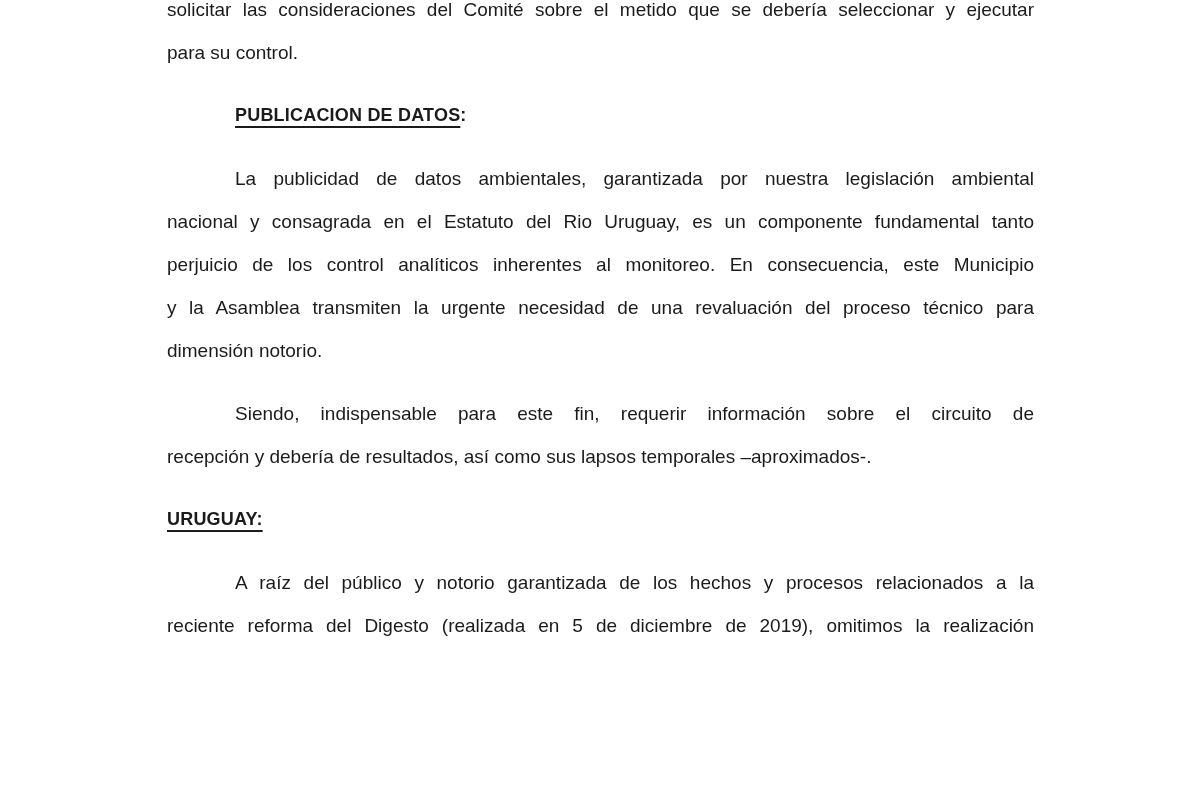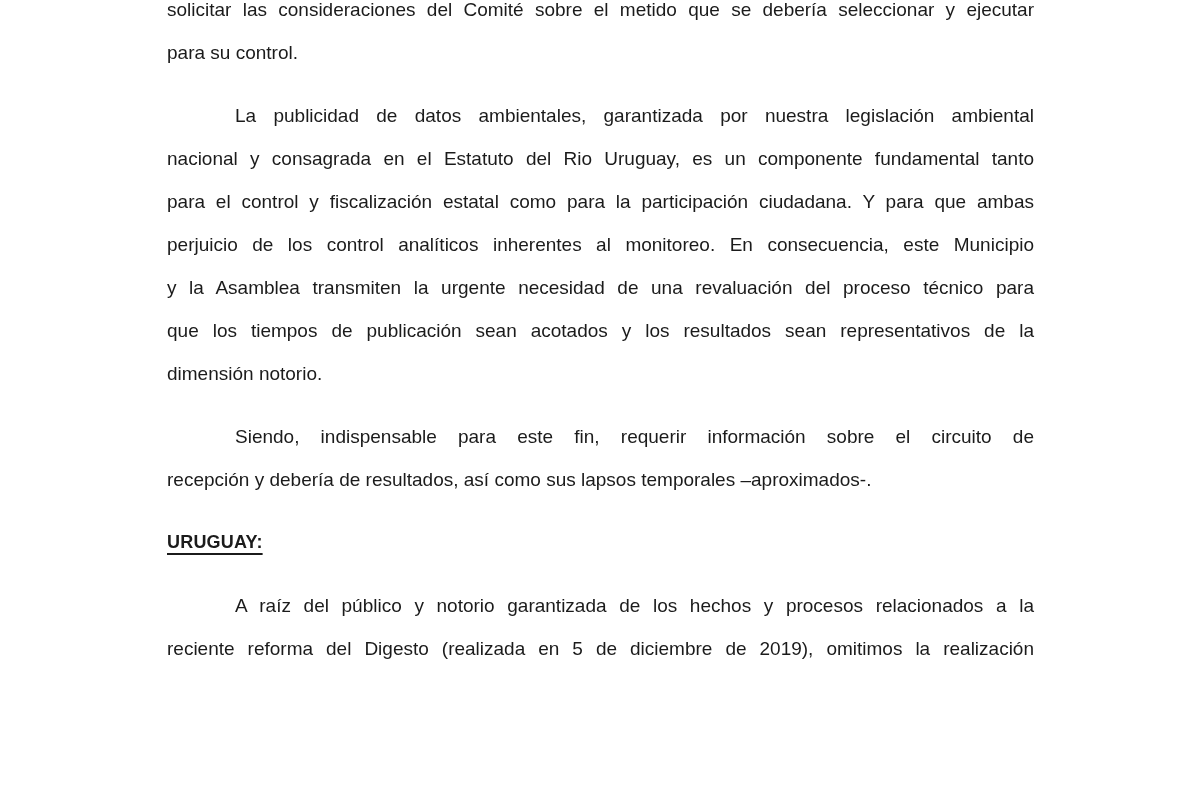--- a/index.html
+++ b/index.html
@@ -52,28 +52,29 @@
 </head>
 <body>
 
 <div class="page">
 
   <div class="para">
     <div class="line">solicitar las consideraciones del Comité sobre el metido que se debería seleccionar y ejecutar</div>
     <div class="line left">para su control.</div>
   </div>
 
+  <div class="para heading">
+    <div class="line left indent"><span class="u">PUBLICACION DE DATOS</span><span>:</span></div>
+  </div>
 
   <div class="para">
     <div class="line indent">La publicidad de datos ambientales, garantizada por nuestra legislación ambiental</div>
     <div class="line">nacional y consagrada en el Estatuto del Rio Uruguay, es un componente fundamental tanto</div>
-    <div class="line">para el control y fiscalización estatal como para la participación ciudadana. Y para que ambas</div>
     <div class="line">perjuicio de los control analíticos inherentes al monitoreo. En consecuencia, este Municipio</div>
     <div class="line">y la Asamblea transmiten la urgente necesidad de una revaluación del proceso técnico para</div>
-    <div class="line">que los tiempos de publicación sean acotados y los resultados sean representativos de la</div>
     <div class="line left">dimensión notorio.</div>
   </div>
 
   <div class="para">
     <div class="line indent">Siendo, indispensable para este fin, requerir información sobre el circuito de</div>
     <div class="line left">recepción y debería de resultados, así como sus lapsos temporales –aproximados-.</div>
   </div>
 
   <div class="para heading">
     <div class="line left"><span class="u">URUGUAY:</span></div>

